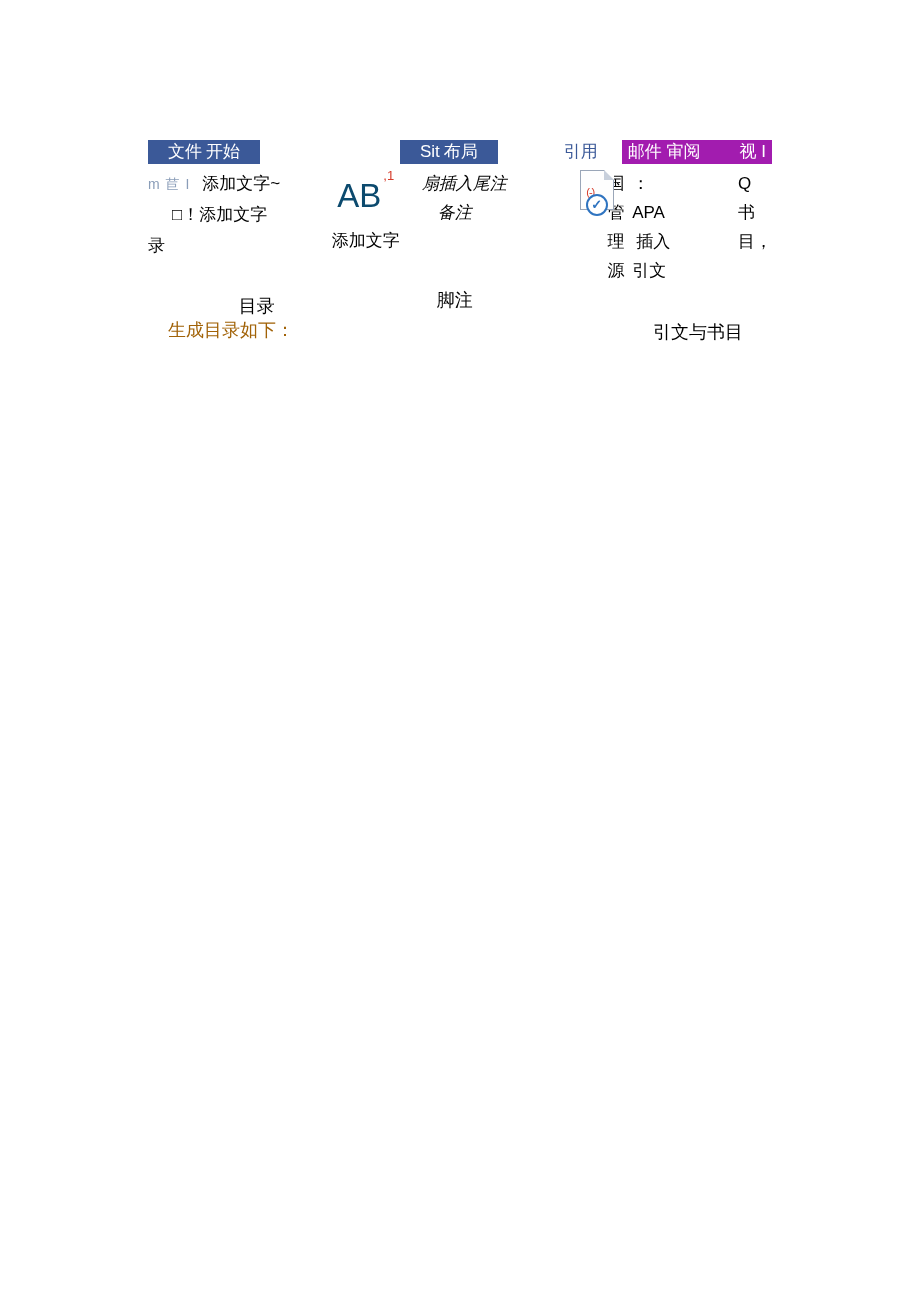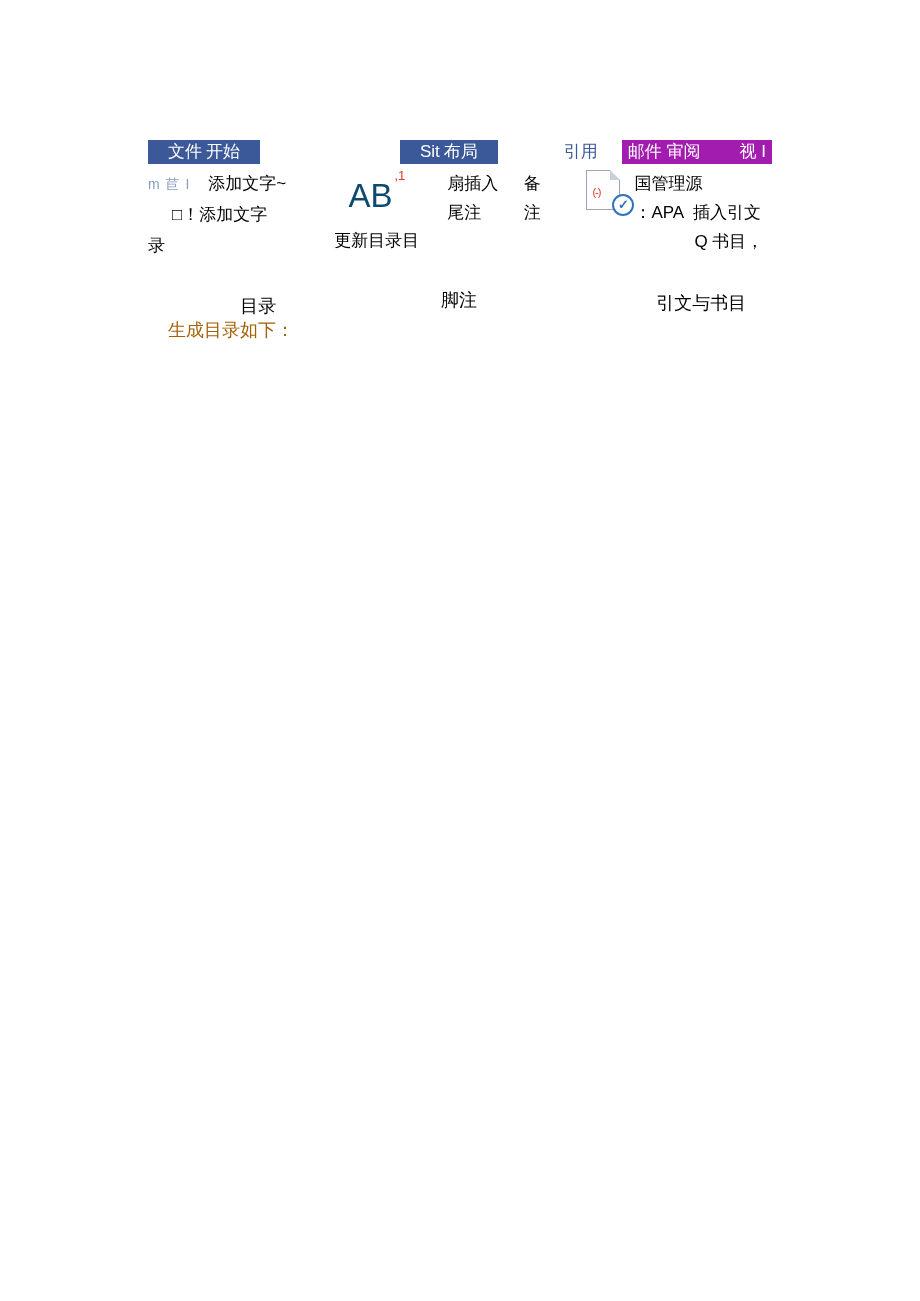--- a/index.html
+++ b/index.html
@@ -76,21 +76,21 @@
     }
     .group-gap {
       width: 20px;
     }
     .group3 {
       width: 200px;
     }
     .row {
       display: flex;
       align-items: baseline;
-      gap: 18px;
+      gap: 12px;
     }
     .muted {
       color: #8a9db8;
       font-size: 14px;
       letter-spacing: 1px;
     }
     .big-ab {
       font-family: Arial, sans-serif;
       font-size: 33px;
       font-weight: 400;
@@ -178,42 +178,43 @@
       font-size: 11px;
       color: #d63b2a;
       letter-spacing: -1px;
     }
     .g3-row1 {
       display: flex;
       align-items: flex-start;
     }
     .g3-lines {
       display: flex;
-      flex-direction: column;
+      flex-direction: row;
       line-height: 1.7;
     }
     .small-a {
       font-size: 13px;
       font-family: Arial, sans-serif;
       vertical-align: 2px;
       margin-right: 2px;
     }
     .body-text {
       position: absolute;
       top: 318px;
       left: 168px;
       font-family: Liberation Sans, sans-serif;
       font-size: 18px;
       color: #a16207;
     }
     .g2-col {
       display: flex;
-      flex-direction: row;
+      flex-direction: column;
       align-items: center;
       line-height: 1.7;
+      font-style: italic;
     }
   </style>
 </head>
 <body>
 
 <div class="ribbon-area">
 
   <div class="tabbar">
     <div class="tabseg-blue">
       <span>文件</span>
@@ -253,21 +254,21 @@
       </div>
       <div class="group-label group-label-1">目录</div>
     </div>
 
     <div class="group group2">
       <div class="row" style="align-items:flex-start;">
         <div style="display:flex;flex-direction:column;align-items:center;">
           <span>
             <span class="big-ab">AB</span><span class="sup-red">,1</span>
           </span>
-          <span style="white-space:nowrap;margin-top:4px;">更新目录目</span>
+          <span style="white-space:nowrap;margin-top:4px;">添加文字</span>
         </div>
         <div class="g2-col" style="margin-left:10px;align-items:flex-start;">
           <span>扇插入尾注</span>
           <span style="margin-left:16px;">备注</span>
         </div>
       </div>
       <div class="group-label group-label-2">脚注</div>
     </div>
 
     <div class="group-gap"></div>

